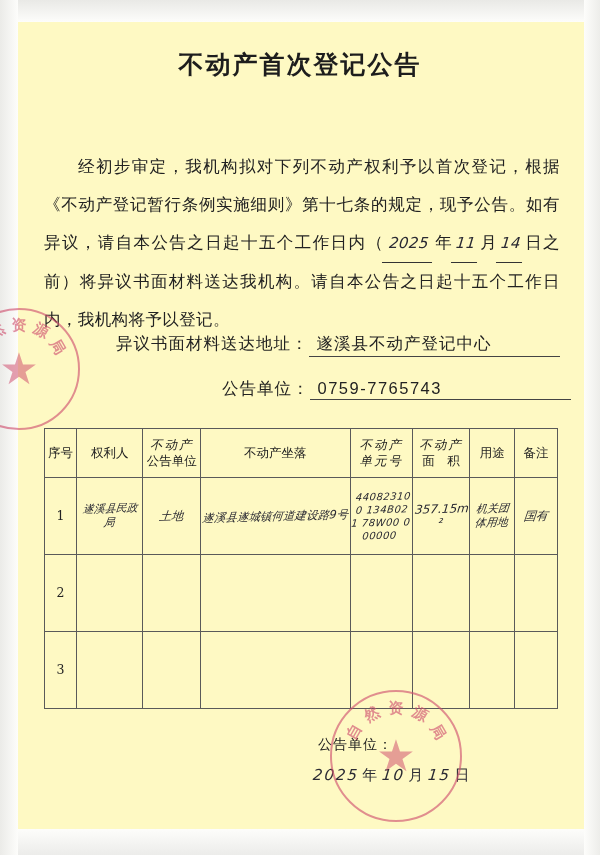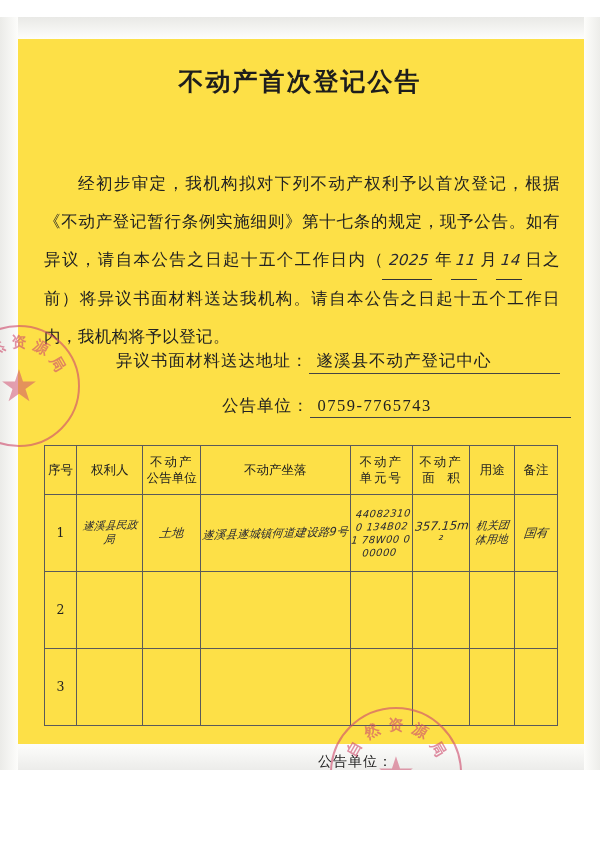--- a/index.html
+++ b/index.html
@@ -5,22 +5,22 @@
   html,body{margin:0;padding:0;}
   body{
     width:600px;height:855px;
     background:#ffffff;
     font-family:"DejaVu Sans","Liberation Sans",sans-serif;
     overflow:hidden;
     position:relative;
   }
   
   #page{
-    position:absolute;left:0;top:17px;width:600px;height:753px;
-    background:#fde047;
+    position:absolute;left:0;top:0;width:600px;height:855px;
+    background:#fef9c3;
     overflow:hidden;
   }
   
   .scan-edge-top{position:absolute;left:0;top:0;width:600px;height:22px;
     background:linear-gradient(to bottom,#e9e9e6,#fdfdfb);}
   .scan-edge-bottom{position:absolute;left:0;bottom:0;width:600px;height:26px;
     background:linear-gradient(to top,#ececea,#fdfdfb);}
   .scan-edge-left{position:absolute;left:0;top:0;width:18px;height:855px;
     background:linear-gradient(to right,#ebebe8,#fdfdfb);}
   .scan-edge-right{position:absolute;right:0;top:0;width:16px;height:855px;
@@ -62,21 +62,21 @@
     position:absolute;font-size:16.5px;color:#222;
     font-family:"DejaVu Serif","Liberation Serif",serif;
     letter-spacing:1px;white-space:nowrap;
   }
   .field-label{color:#222;}
   .field-value{
     display:inline-block;border-bottom:1px solid #444;
     padding:0 8px 1px 8px;min-width:235px;
   }
   .field-value.phone{
-    font-family:Liberation Serif, serif;
+    font-family:Liberation Sans, sans-serif;
     letter-spacing:1.5px;min-width:245px;
   }
 
   
   table.reg{
     position:absolute;left:44px;top:428px;width:514px;
     border-collapse:collapse;table-layout:fixed;
   }
   table.reg th,table.reg td{
     border:1px solid #5a5a5a;
@@ -87,21 +87,21 @@
   table.reg th{font-weight:normal;height:44px;}
   table.reg td{height:72px;}
   .c-seq{width:30px;}
   .c-owner{width:62px;}
   .c-type{width:54px;}
   .c-loc{width:140px;}
   .c-unit{width:58px;}
   .c-area{width:54px;}
   .c-use{width:42px;}
   .c-note{width:40px;}
-  .th2{letter-spacing:2px;}
+  .th2{letter-spacing:2px;font-style:italic;}
   .seq-num{
     font-family:"DejaVu Serif","Liberation Serif",serif;
     font-size:13px;color:#333;
   }
   
   .cell-hw{
     font-family:"DejaVu Sans","Liberation Sans",sans-serif;
     font-style:italic;color:#2b2b33;font-size:11px;line-height:14px;
     transform:skewX(-7deg) rotate(-1.5deg);display:block;
     letter-spacing:0px;word-break:break-all;

